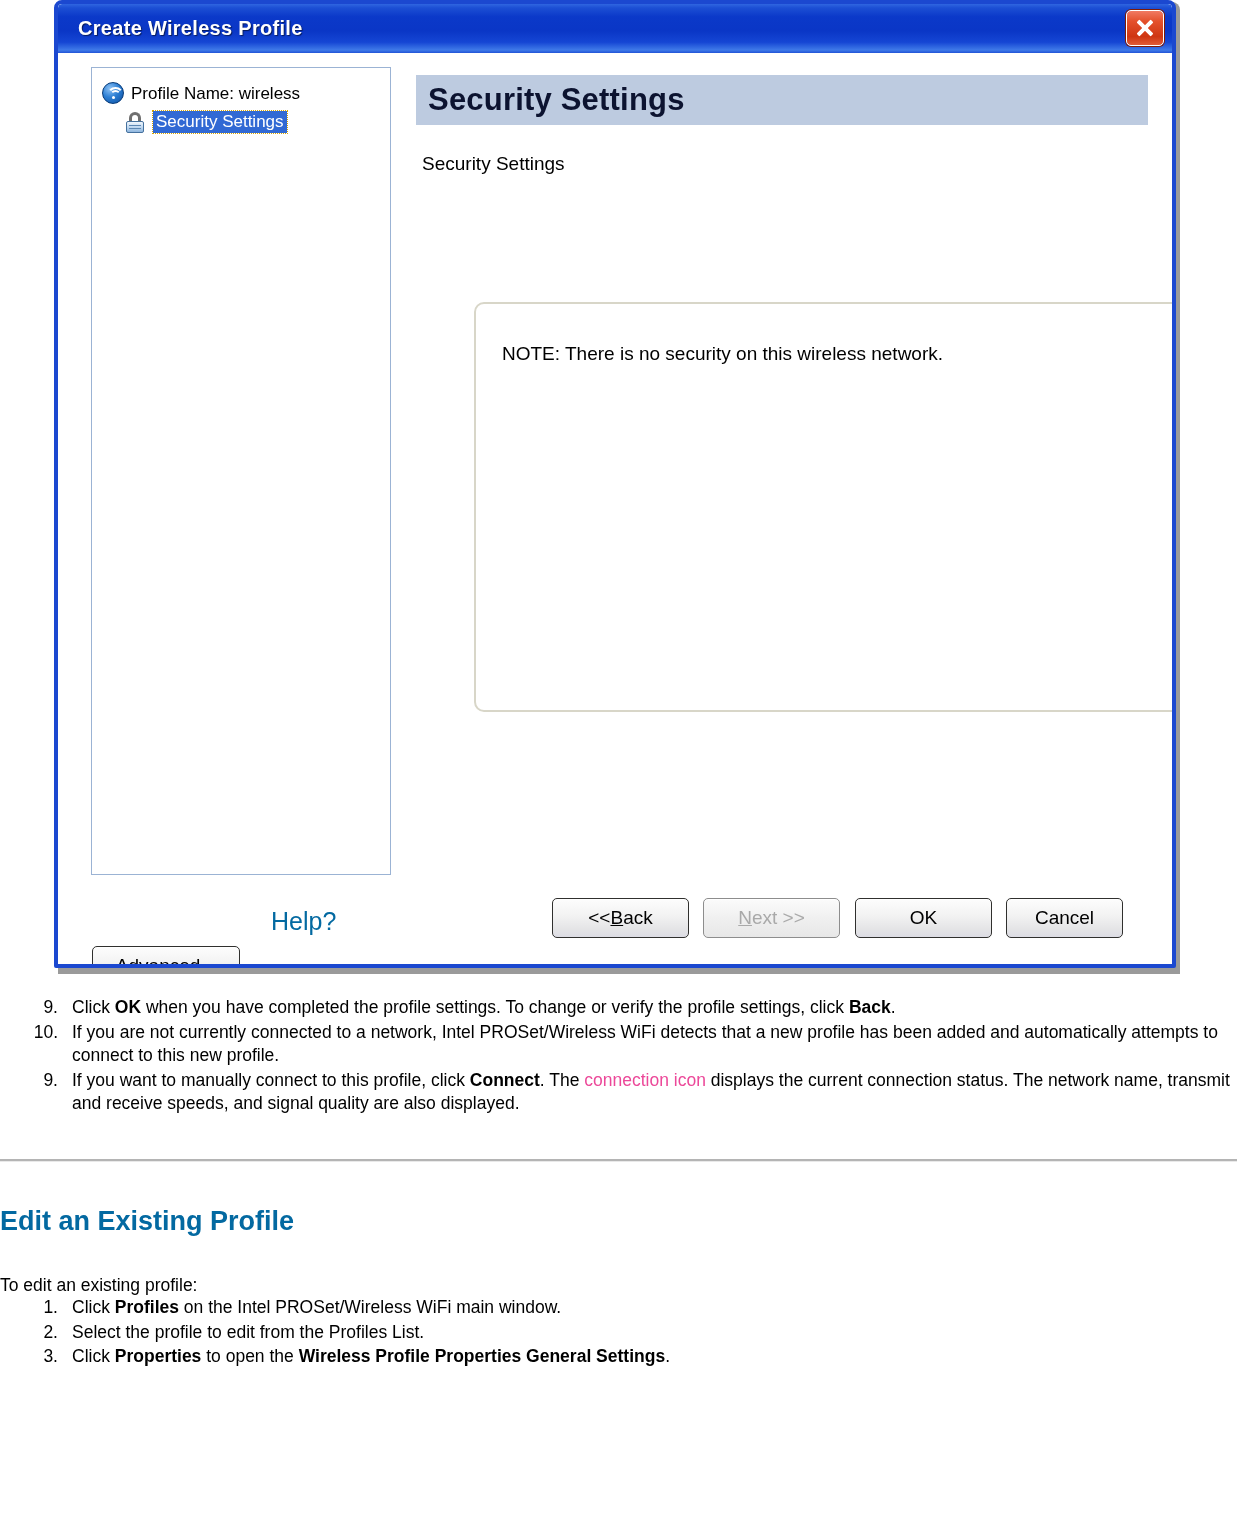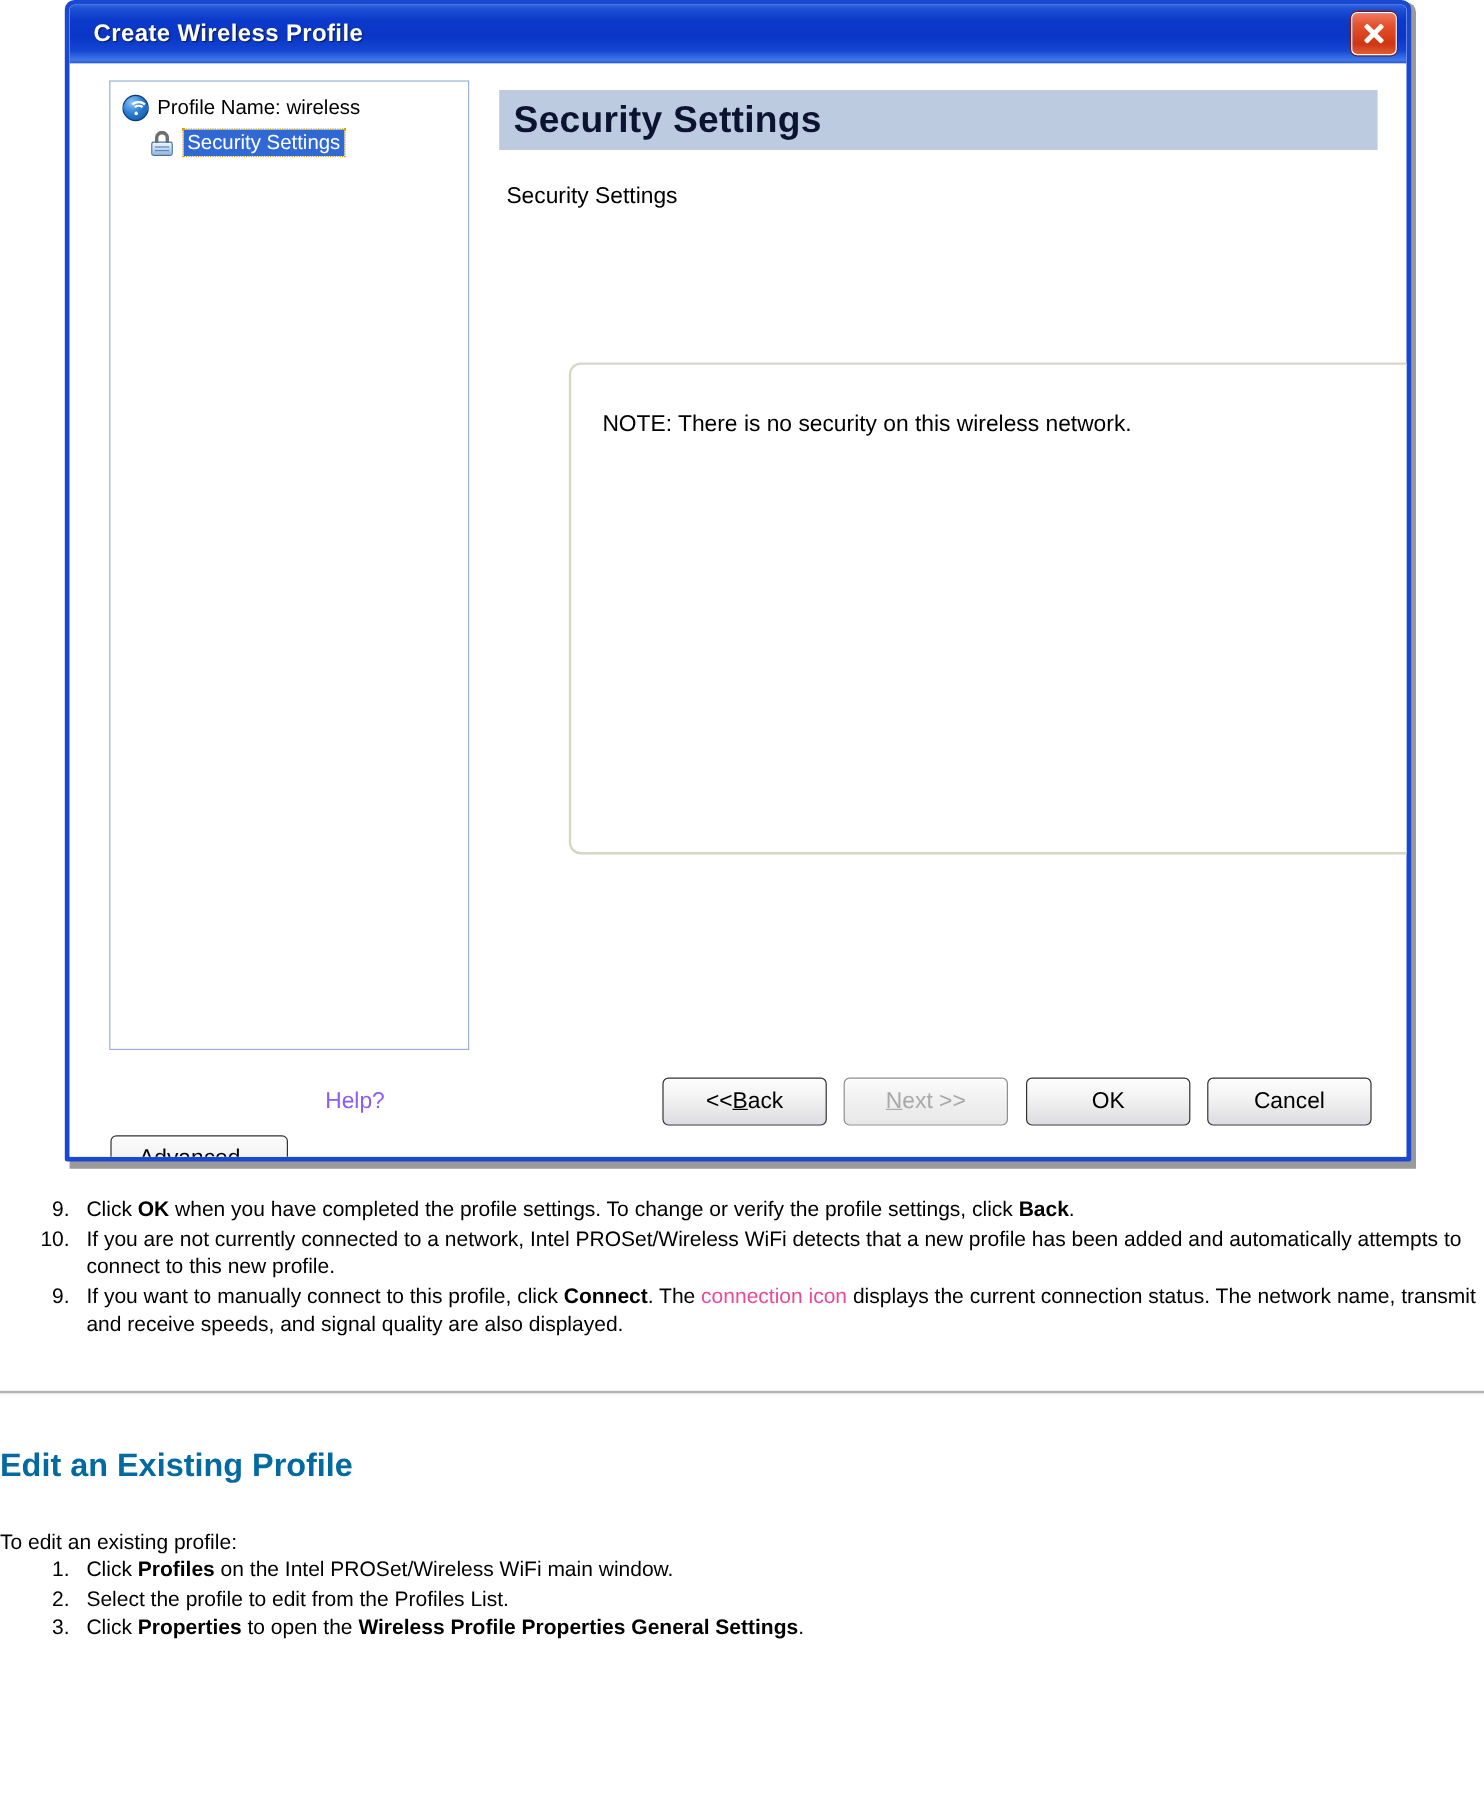--- a/index.html
+++ b/index.html
@@ -99,21 +99,21 @@
     top: 14px;
     width: 300px;
     height: 808px;
     border: 1px solid #9bb3d4;
     background: #ffffff;
     box-sizing: border-box;
     padding: 7px 6px;
   }
   .tree-item {
     display: flex;
-    align-items: center;
+    align-items: flex-end;
     height: 29px;
     padding-left: 4px;
     cursor: default;
   }
   .tree-item.child { padding-left: 26px; }
   .tree-label {
     font-size: 17px;
     color: #000000;
     margin-left: 7px;
     white-space: nowrap;
@@ -306,28 +306,28 @@
     border-color: #8d8d8d;
     background: linear-gradient(180deg,#fbfbfb 0%, #f0f0f0 50%, #e7e7e7 100%);
     cursor: default;
   }
   .btn .uline { text-decoration: underline; }
 
   .btn-advanced { left: 34px;  width: 148px; margin-top: 48px; }
   .btn-back     { left: 494px; width: 137px; }
   .btn-next     { left: 645px; width: 137px; }
   .btn-ok       { left: 797px; width: 137px; }
-  .btn-cancel   { left: 948px; width: 137px; }
+  .btn-cancel   { left: 948px; width: 117px; }
 
   .help-link {
     position: absolute;
     left: 213px;
     top: 9px;
-    font-size: 19px;
-    color: #8b5cf6;
+    font-size: 25px;
+    color: #0369a1;
     cursor: pointer;
     text-align: right;
   }
 
   
   .doc {
     position: absolute;
     left: 0;
     top: 996px;
     width: 1237px;

